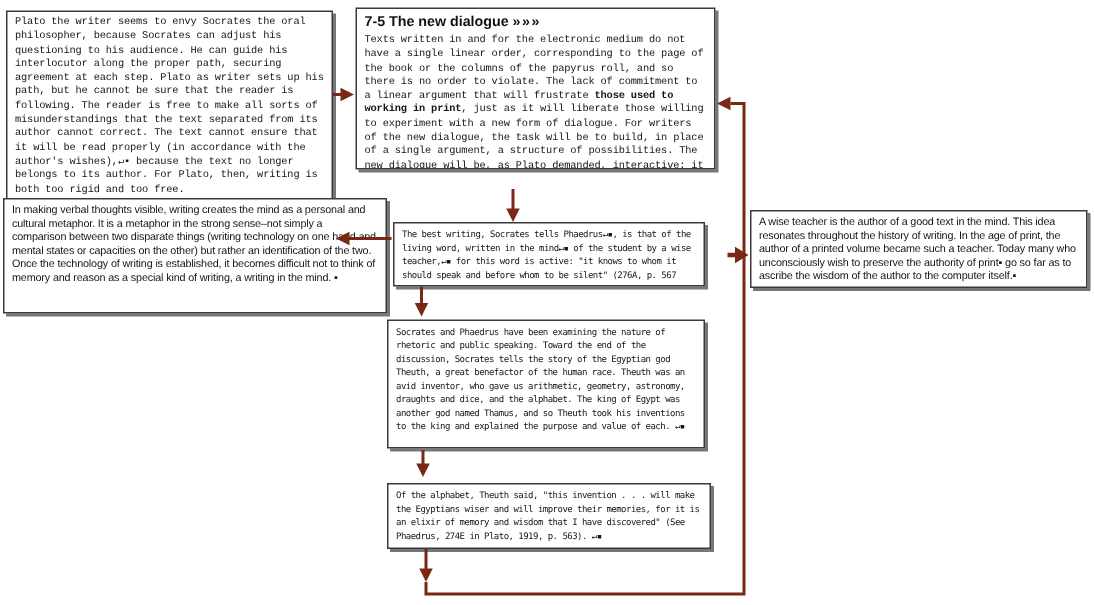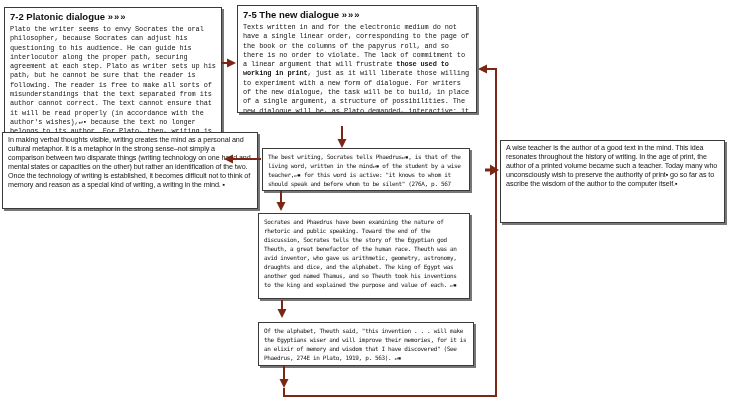--- a/index.html
+++ b/index.html
@@ -24,38 +24,34 @@
   .body-mono{font-family:"DejaVu Sans Mono",monospace;font-size:6px;
         line-height:9px;letter-spacing:-0.35px;}
   .bold{font-weight:bold;margin-top:28px;}
   
   #node-platonic   {left:4px;  top:7px;   width:218px; height:126px;}
   #node-newdialogue{left:237px;top:5px;   width:240px; height:108px;}
   #node-metaphor   {left:2px;  top:132px; width:256px; height:77px;}
   #node-bestwriting{left:262px;top:148px; width:208px; height:43px;}
   #node-theuth     {left:258px;top:213px; width:212px; height:86px;}
   #node-alphabet   {left:258px;top:322px; width:216px; height:44px;}
-  #node-wiseteacher{left:500px;top:140px; width:225px; height:83px;}
+  #node-wiseteacher{left:500px;top:140px; width:225px; height:52px;}
   
   svg.links{position:absolute;left:0;top:0;width:729px;height:403px;
         pointer-events:none;z-index:5;}
   .link-shaft{stroke:var(--connector);stroke-width:2;fill:none;}
   .link-shaft-thick{stroke:var(--connector);stroke-width:3;fill:none;}
   .link-head{fill:var(--connector);stroke:none;}
 </style>
 </head>
 <body>
 
 <div class="canvas">
 
   <div class="node" id="node-platonic">
-    <div class="node-title">
-      <span>7-2 Platonic dialogue</span>
-      <span class="title-marker">»»»</span>
-    </div>
     <div class="body-serif">Plato the writer seems to envy Socrates the oral philosopher, because Socrates can adjust his questioning to his audience. He can guide his interlocutor along the proper path, securing agreement at each step.  Plato as writer sets up his path, but he cannot be sure that the reader is following.  The reader is free to make all sorts of misunderstandings that the text separated from its author cannot correct.  The text cannot ensure that it will be read properly (in accordance with the author's wishes),↵▪ because the text no longer belongs to its author.  For Plato, then, writing is both too rigid and too free.</div>
   </div>
 
   <div class="node" id="node-newdialogue">
     <div class="node-title">
       <span>7-5 The new dialogue</span>
       <span class="title-marker">»»»</span>
     </div>
     <div class="body-serif"><span>Texts written in and for the electronic medium do not have a single linear order, corresponding to the page of the book or the columns of the papyrus roll, and so there is no order to violate. The lack of commitment to a linear argument that will frustrate </span><span class="bold">those used to working in print</span><span>, just as it will liberate those willing to experiment with a new form of dialogue.  For writers of the new dialogue, the task will be to build, in place of a single argument, a structure of possibilities.  The new dialogue will be, as Plato demanded, interactive: it will provide different answers to each reader and may in Plato's words know "before whom to be silent."↵▪</span></div>
   </div>

